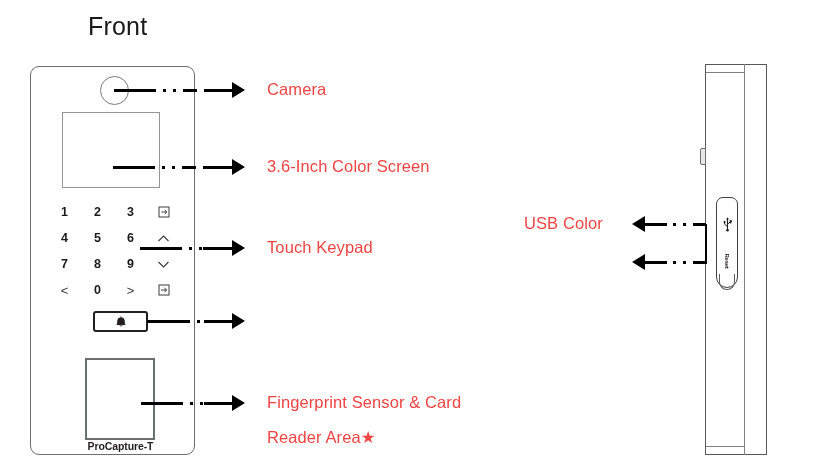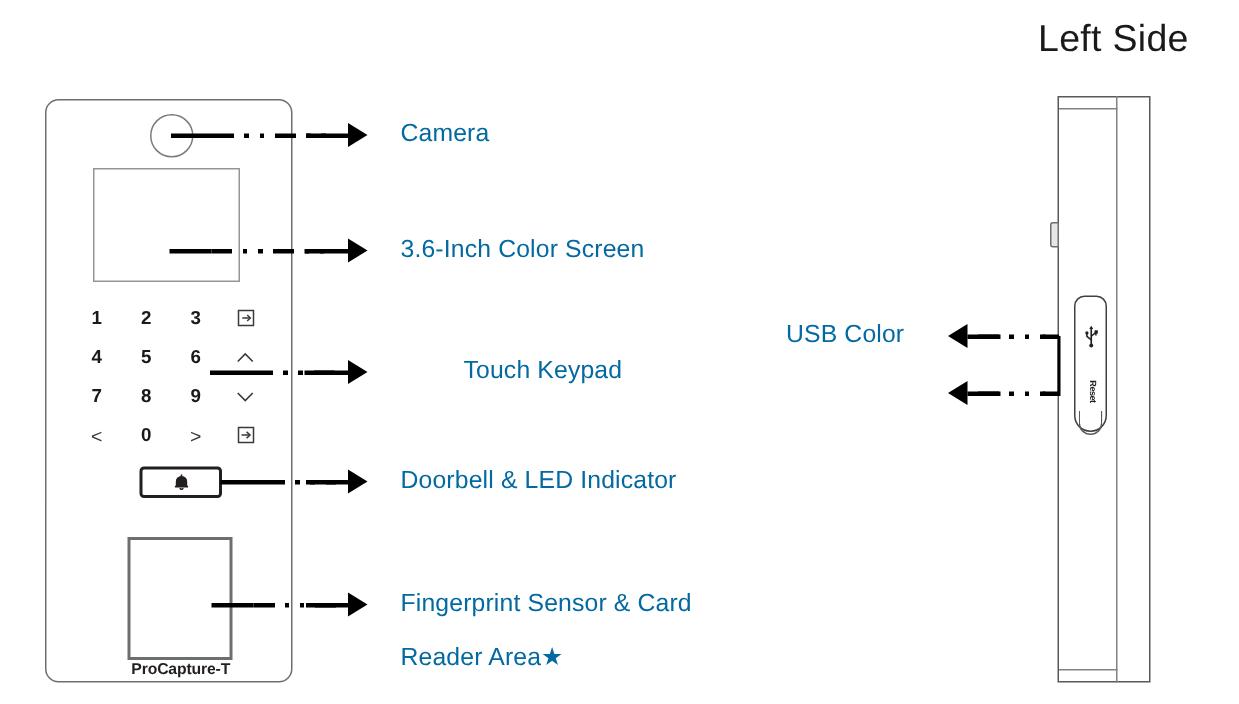--- a/index.html
+++ b/index.html
@@ -233,21 +233,21 @@
     font-weight: 700;
     color: #231f20;
     letter-spacing: -0.3px;
     white-space: nowrap;
   }
 
   
   .callout-text {
     position: absolute;
     font-size: 16.5px;
-    color: #0369a1;
+    color: #ef4444;
     white-space: nowrap;
     letter-spacing: 0.1px;
   }
   .leader-dash {
     position: absolute;
     height: 3px;
     background-image: repeating-linear-gradient(
       to right,
       #000 0px, #000 14px,
       transparent 14px, transparent 21px,
@@ -282,21 +282,21 @@
     position: absolute;
     width: 0;
     border-left: 2px solid #000;
   }
 </style>
 </head>
 <body>
 
 <div class="stage">
 
-  <div class="view-title" id="title-side">Left Side</div>
+  <div class="view-title" id="title-front">Front</div>
 
   <div class="device-front"></div>
 
   <div class="camera-lens"></div>
 
   <div class="screen-rect"></div>
 
   <div class="keypad">
     <div class="key">1</div>
     <div class="key">2</div>
@@ -362,27 +362,26 @@
   <div class="leader-solid" style="left:113px; top:166px; width:28px;"></div>
   <div class="leader-dash" style="left:141px; top:166px; width:82px;"></div>
   <div class="leader-solid" style="left:203px; top:166px; width:29px;"></div>
   <div class="arrow-right" style="left:232px; top:159px;"></div>
   <div class="callout-text" style="left:267px; top:157px;">3.6-Inch Color Screen</div>
 
   <div class="leader-solid" style="left:140px; top:247px; width:28px;"></div>
   <div class="leader-dash" style="left:168px; top:247px; width:55px;"></div>
   <div class="leader-solid" style="left:203px; top:247px; width:29px;"></div>
   <div class="arrow-right" style="left:232px; top:240px;"></div>
-  <div class="callout-text" style="left:267px; top:238px;margin-left:42px;">Touch Keypad</div>
+  <div class="callout-text" style="left:267px; top:238px;">Touch Keypad</div>
 
   <div class="leader-solid" style="left:147px; top:320px; width:29px;"></div>
   <div class="leader-dash" style="left:176px; top:320px; width:48px;"></div>
   <div class="leader-solid" style="left:204px; top:320px; width:28px;"></div>
   <div class="arrow-right" style="left:232px; top:313px;"></div>
-  <div class="callout-text" style="left:267px; top:311px;">Doorbell &amp; LED Indicator</div>
 
   <div class="leader-solid" style="left:141px; top:402px; width:28px;"></div>
   <div class="leader-dash" style="left:169px; top:402px; width:55px;"></div>
   <div class="leader-solid" style="left:204px; top:402px; width:28px;"></div>
   <div class="arrow-right" style="left:232px; top:395px;"></div>
   <div class="callout-text" style="left:267px; top:393px;">Fingerprint Sensor &amp; Card</div>
   <div class="callout-text" style="left:267px; top:428px;">Reader Area★</div>
 
   <div class="device-side-outer"></div>
   <div class="side-front-edge"></div>

